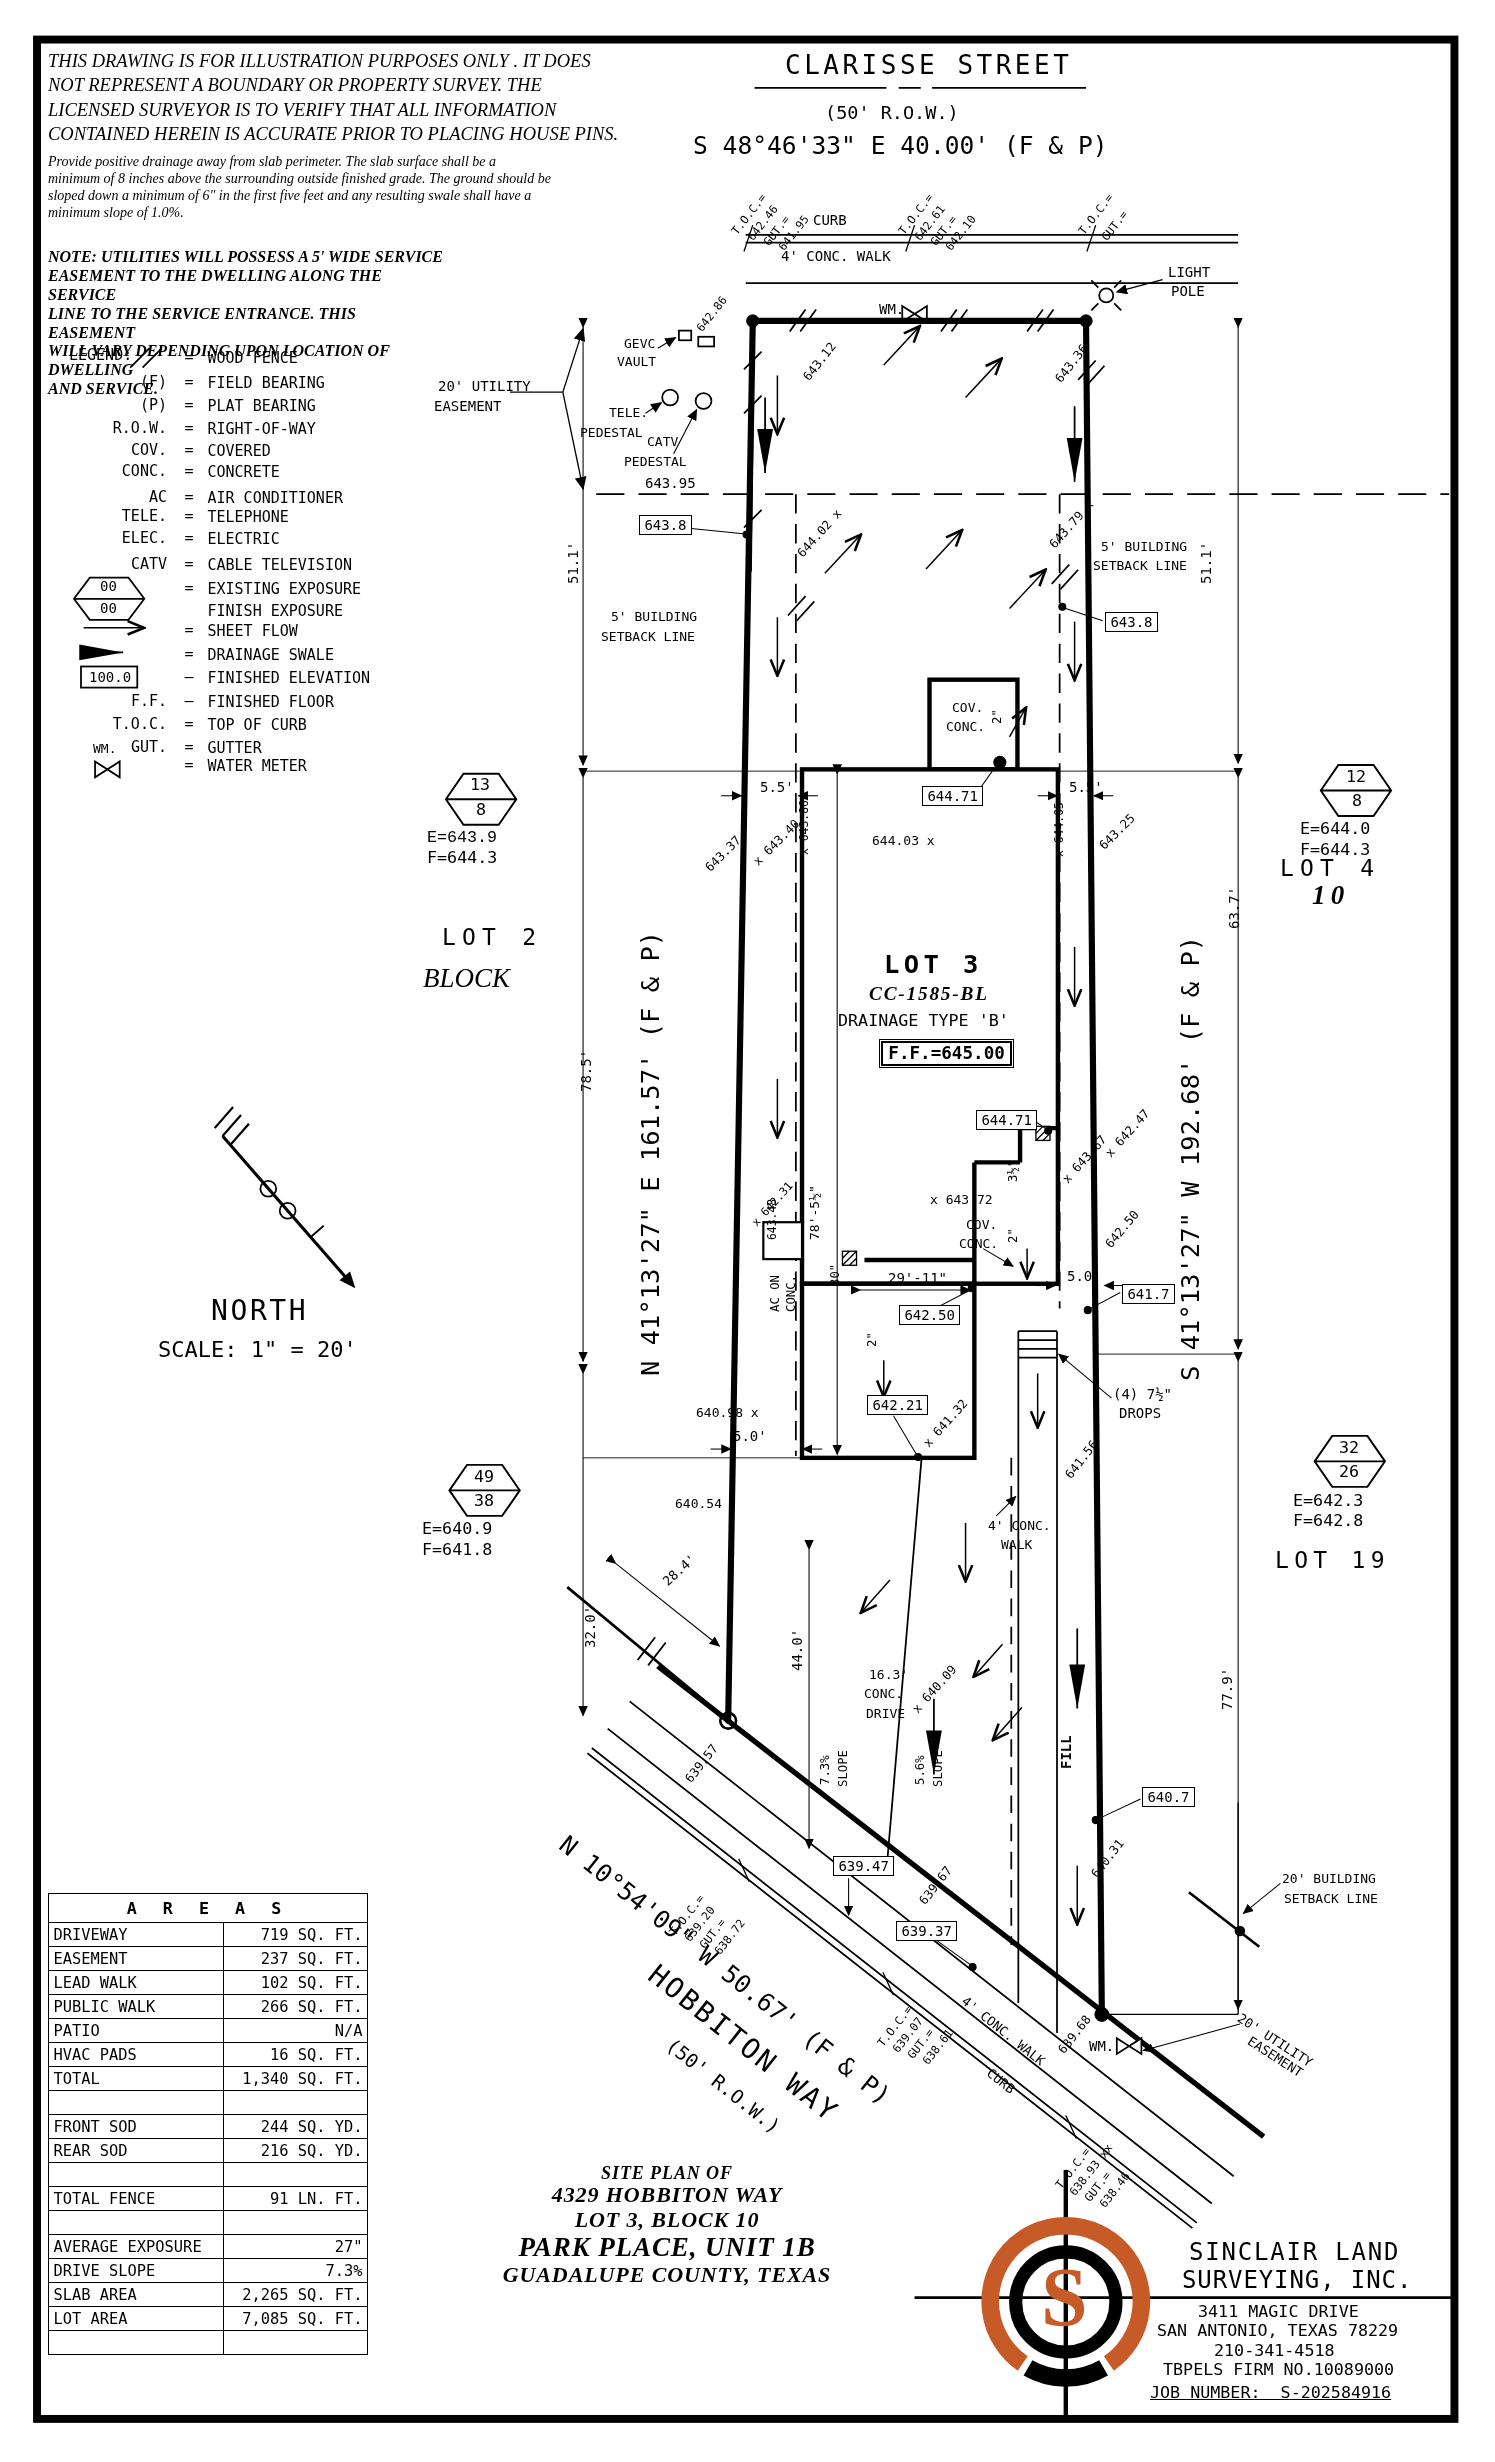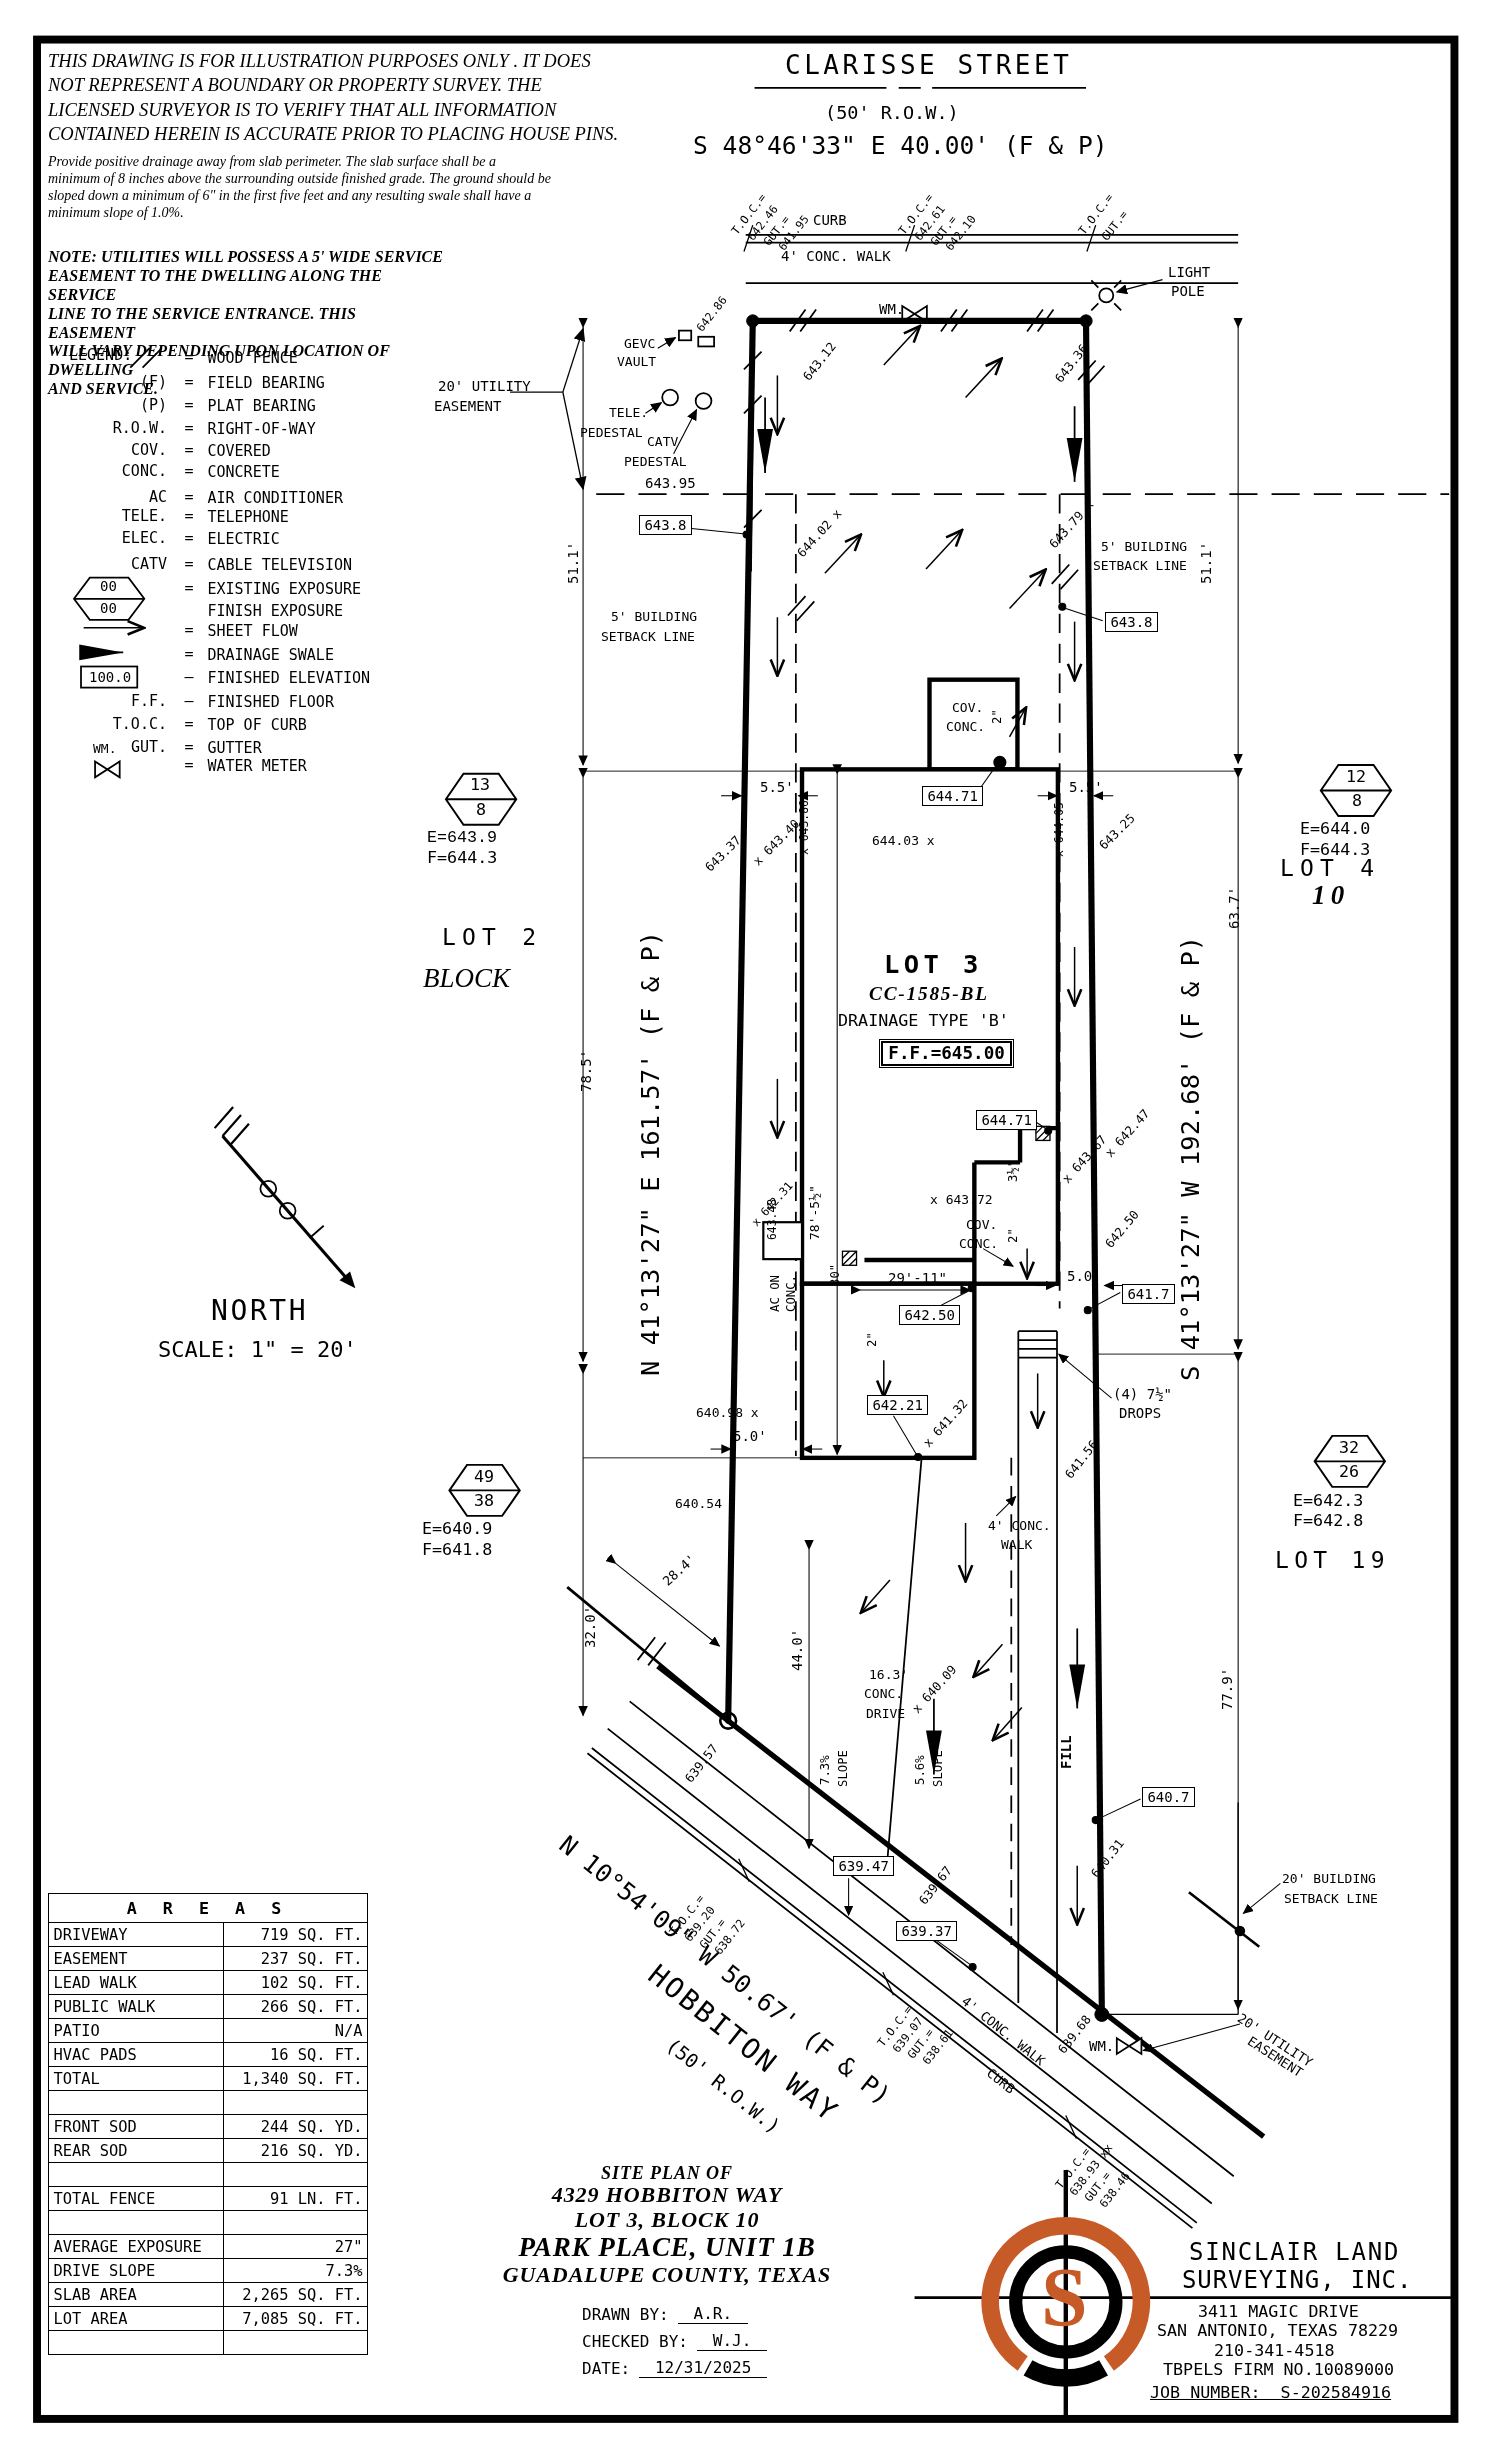--- a/index.html
+++ b/index.html
@@ -429,34 +429,20 @@
 </table>
 
 <div id="title-lines">
       <div style="font-size: 18px; margin-top: 8px;">SITE PLAN OF</div>
       <div style="font-size: 22px;">4329 HOBBITON WAY</div>
       <div style="font-size: 22px;">LOT 3, BLOCK 10</div>
       <div style="font-size: 27px;">PARK PLACE, UNIT 1B</div>
       <div style="font-size: 22px;">GUADALUPE COUNTY, TEXAS</div>
     </div>
 
-<div id="signoff">
-      <div class="so-row">
-        <span class="so-label">DRAWN BY:</span>
-        <span class="so-value">A.R.</span>
-      </div>
-      <div class="so-row">
-        <span class="so-label">CHECKED BY:</span>
-        <span class="so-value">W.J.</span>
-      </div>
-      <div class="so-row">
-        <span class="so-label">DATE:</span>
-        <span class="so-value">12/31/2025</span>
-      </div>
-    </div>
 
 <div id="plat">
       <div class="pl" style="left: 785px; top: 53px; font-size: 26px; letter-spacing: 3.5px;">CLARISSE STREET</div>
       <div class="pl" style="left: 825px; top: 104px; font-size: 18.5px;">(50' R.O.W.)</div>
       <div class="pl" style="left: 693px; top: 134px; font-size: 24.6px;">S 48°46'33" E 40.00' (F &amp; P)</div>
       <div class="pl" style="left: 730px; top: 230px; font-size: 11.4px; transform: rotate(-52deg);">T.O.C.=</div>
       <div class="pl" style="left: 746px; top: 236px; font-size: 11.4px; transform: rotate(-52deg);">642.46</div>
       <div class="pl" style="left: 762px; top: 241px; font-size: 11.4px; transform: rotate(-52deg);">GUT.=</div>
       <div class="pl" style="left: 777px; top: 246px; font-size: 11.4px; transform: rotate(-52deg);">641.95</div>
       <div class="pl" style="left: 813px; top: 214px; font-size: 14px;">CURB</div>

